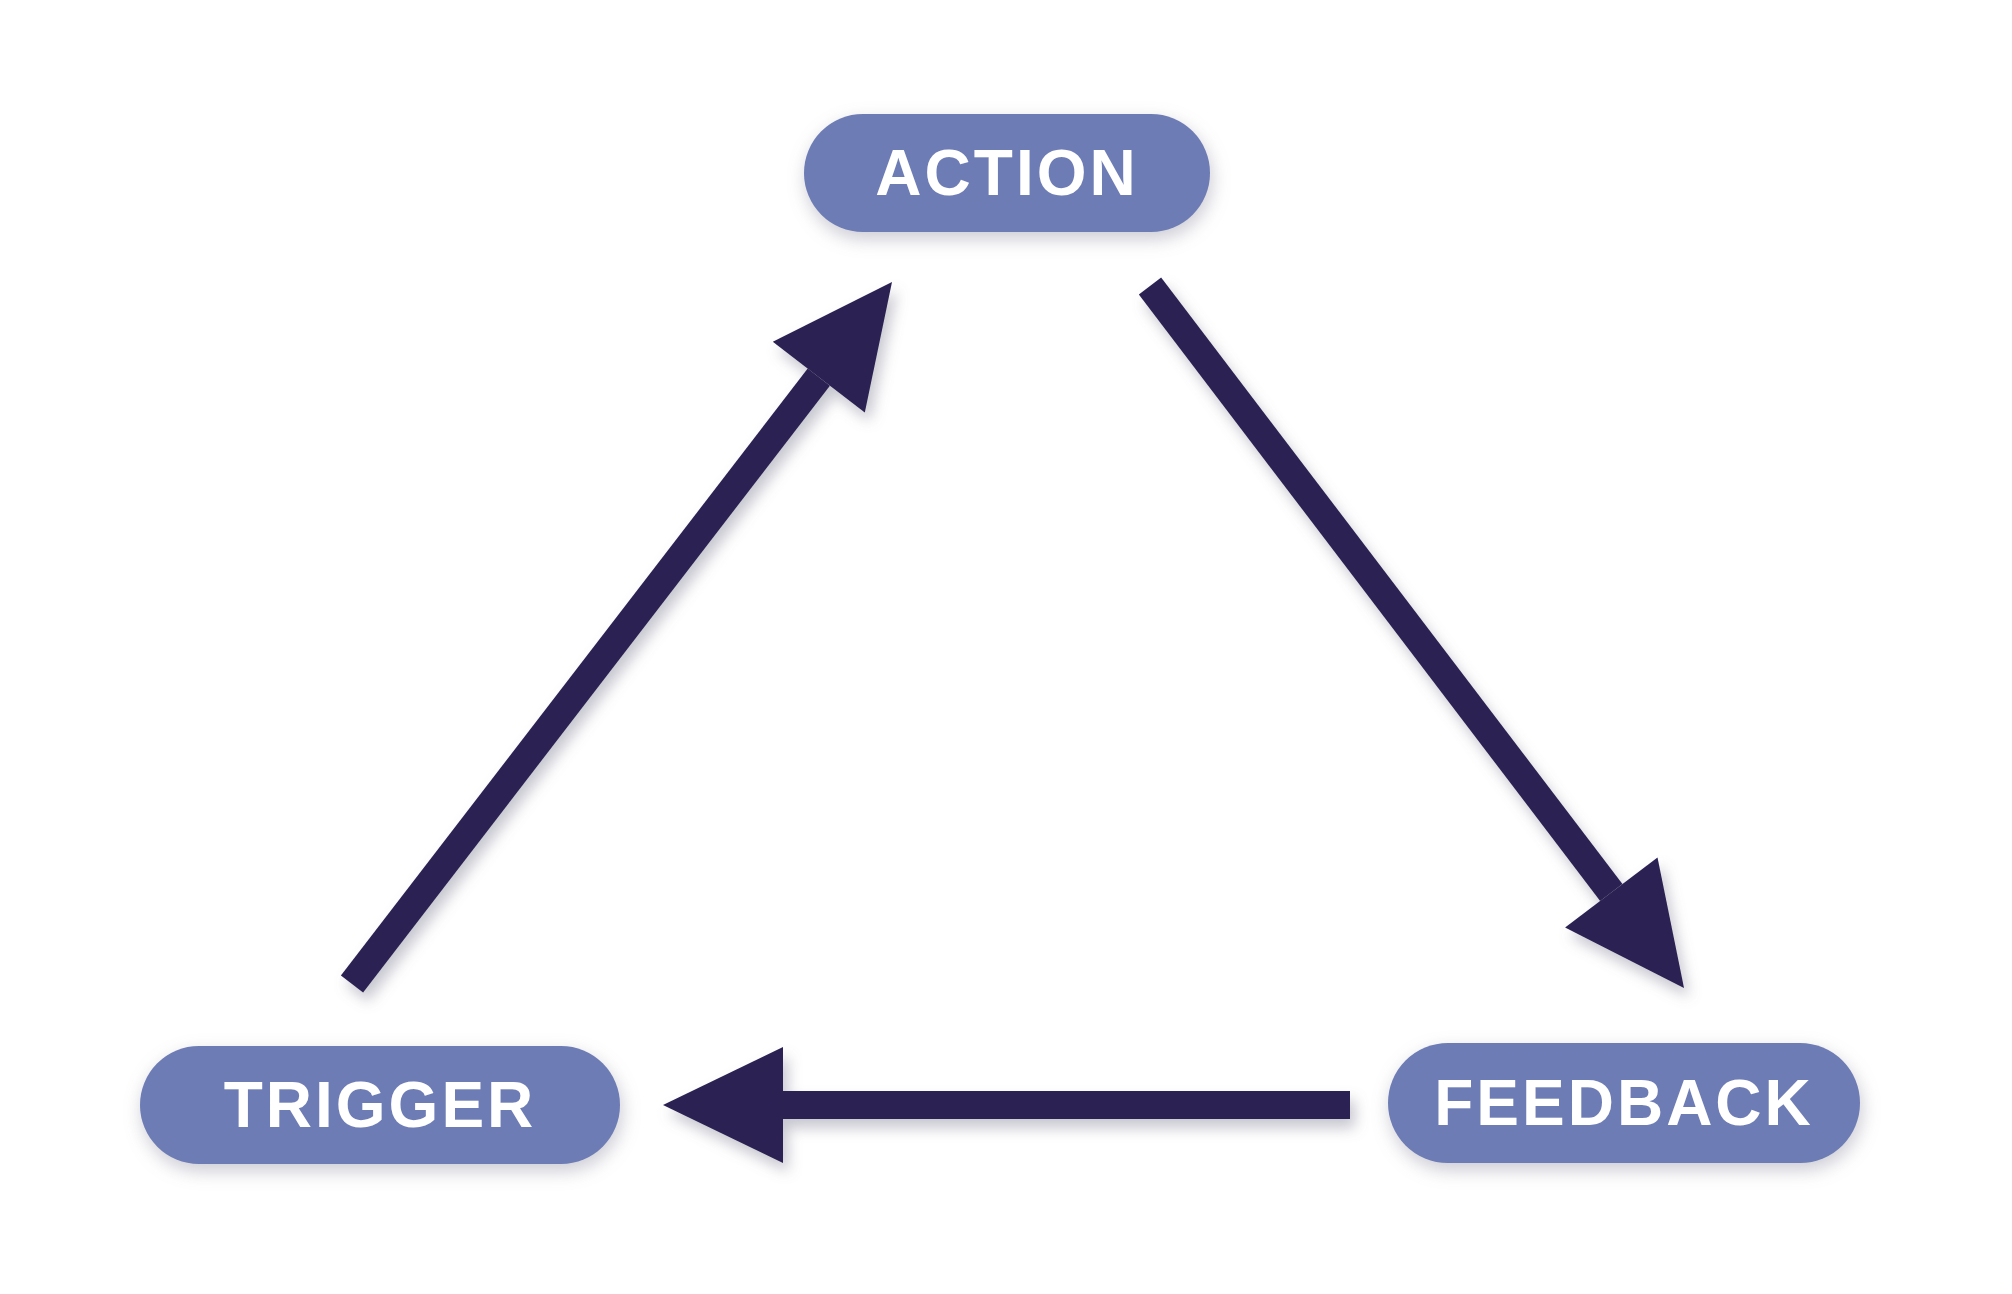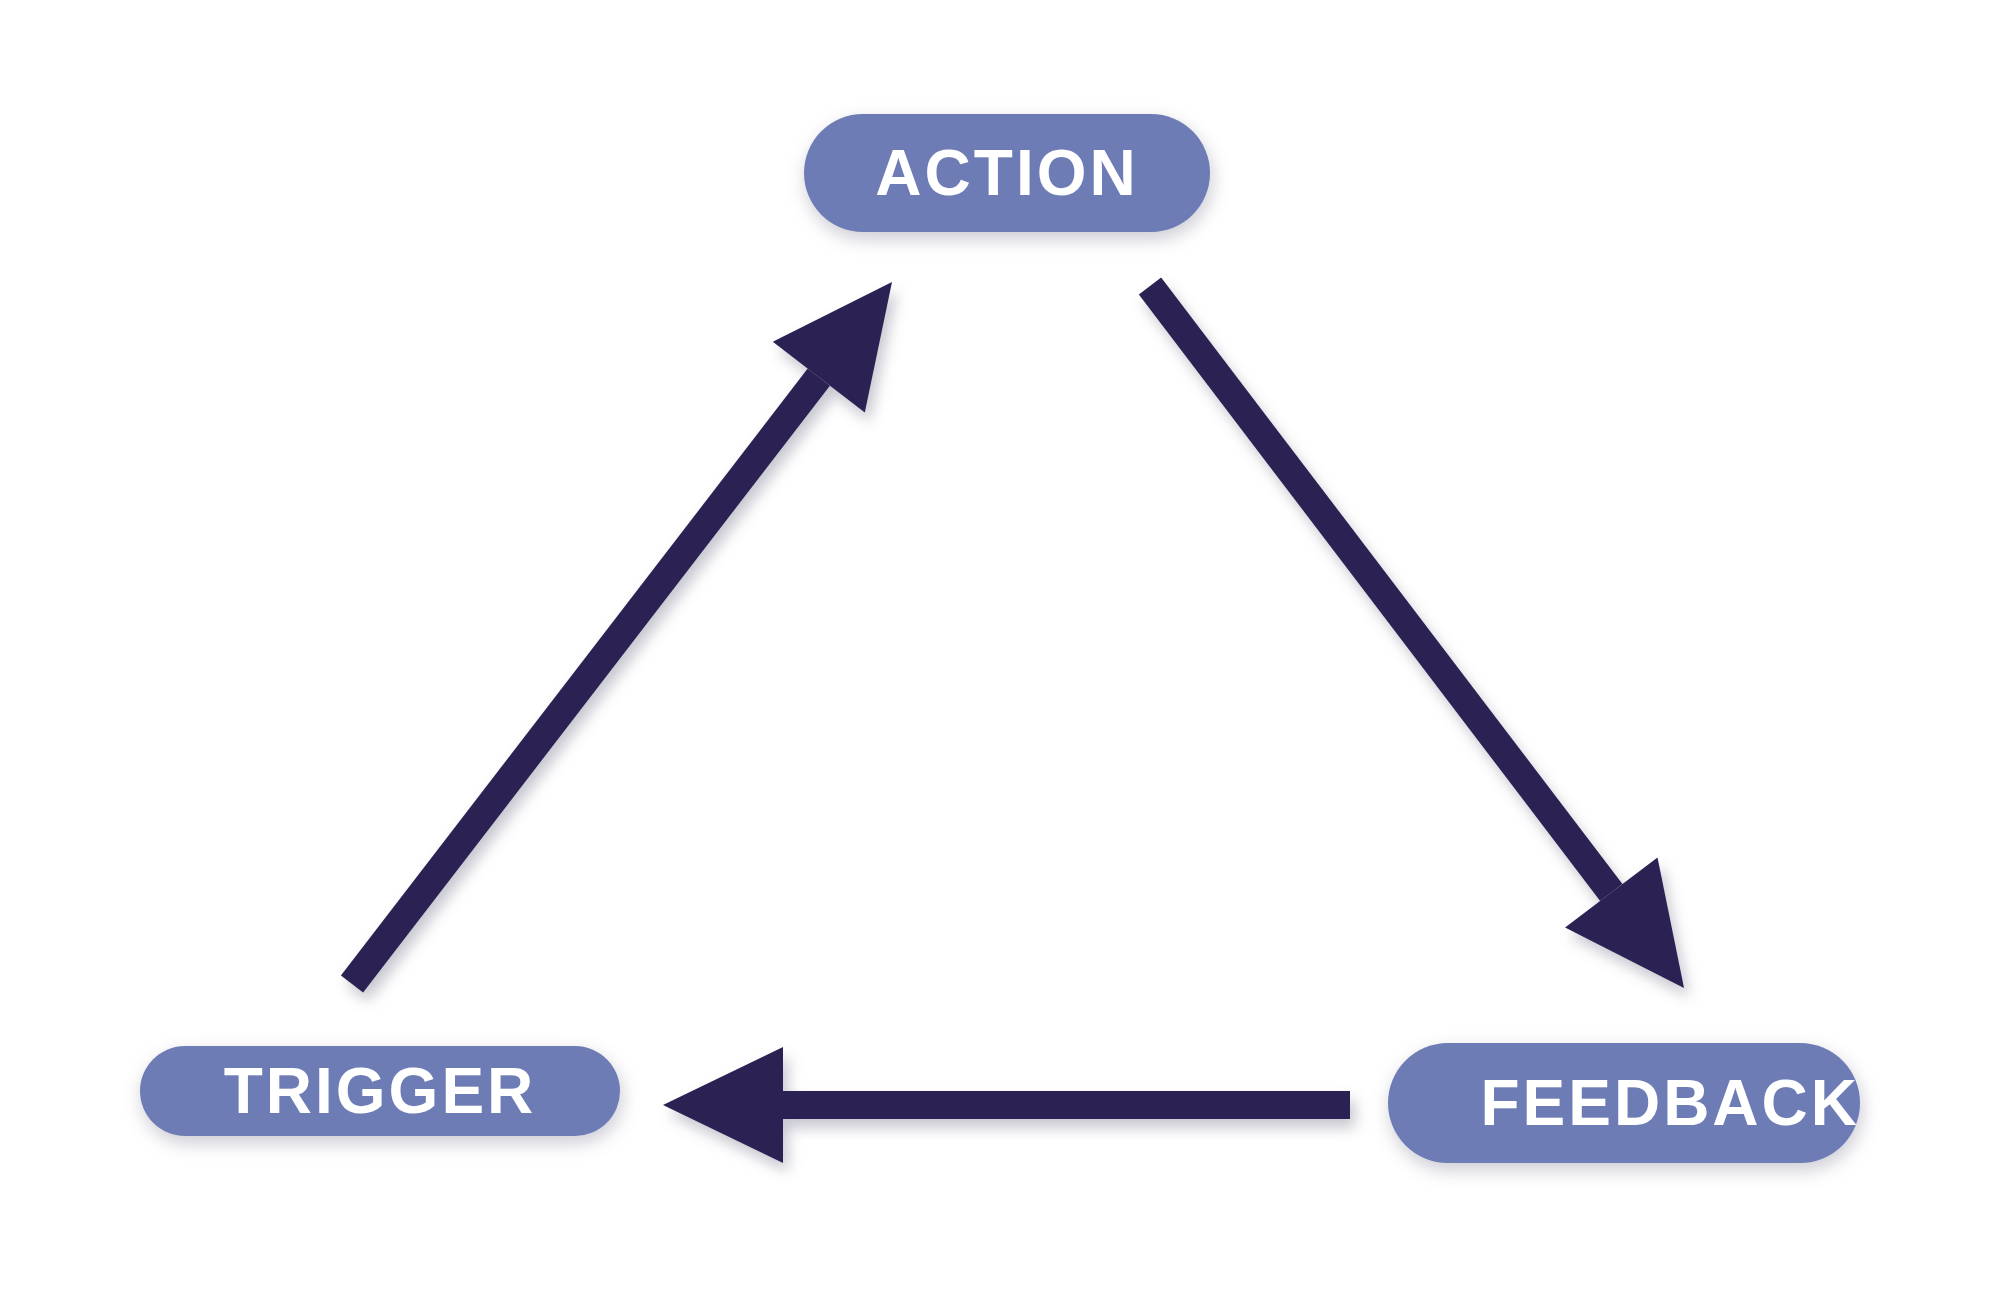--- a/index.html
+++ b/index.html
@@ -45,22 +45,22 @@
   }
   .node-label {
     color: var(--node-text, #ffffff);
     font-size: 64px;
     font-weight: bold;
     letter-spacing: 3px;
     line-height: 1;
     user-select: none;
   }
   .node-action   { left: 804px;  top: 114px;  width: 406px; height: 118px; align-items: center; }
-  .node-trigger  { left: 140px;  top: 1046px; width: 480px; height: 90px; align-items: center; }
-  .node-feedback { left: 1388px; top: 1043px; width: 472px; height: 120px; justify-content: flex-end; }
+  .node-trigger  { left: 140px;  top: 1046px; width: 480px; height: 118px; align-items: center; }
+  .node-feedback { left: 1388px; top: 1043px; width: 472px; height: 120px; }
 </style>
 </head>
 <body>
 
 <div class="canvas">
 
   <svg class="arrow-layer" viewBox="0 0 2012 1294">
 
     <g class="arrow-group">
       <line class="arrow-shaft" x1="352" y1="984" x2="818.8" y2="377.1"></line>

